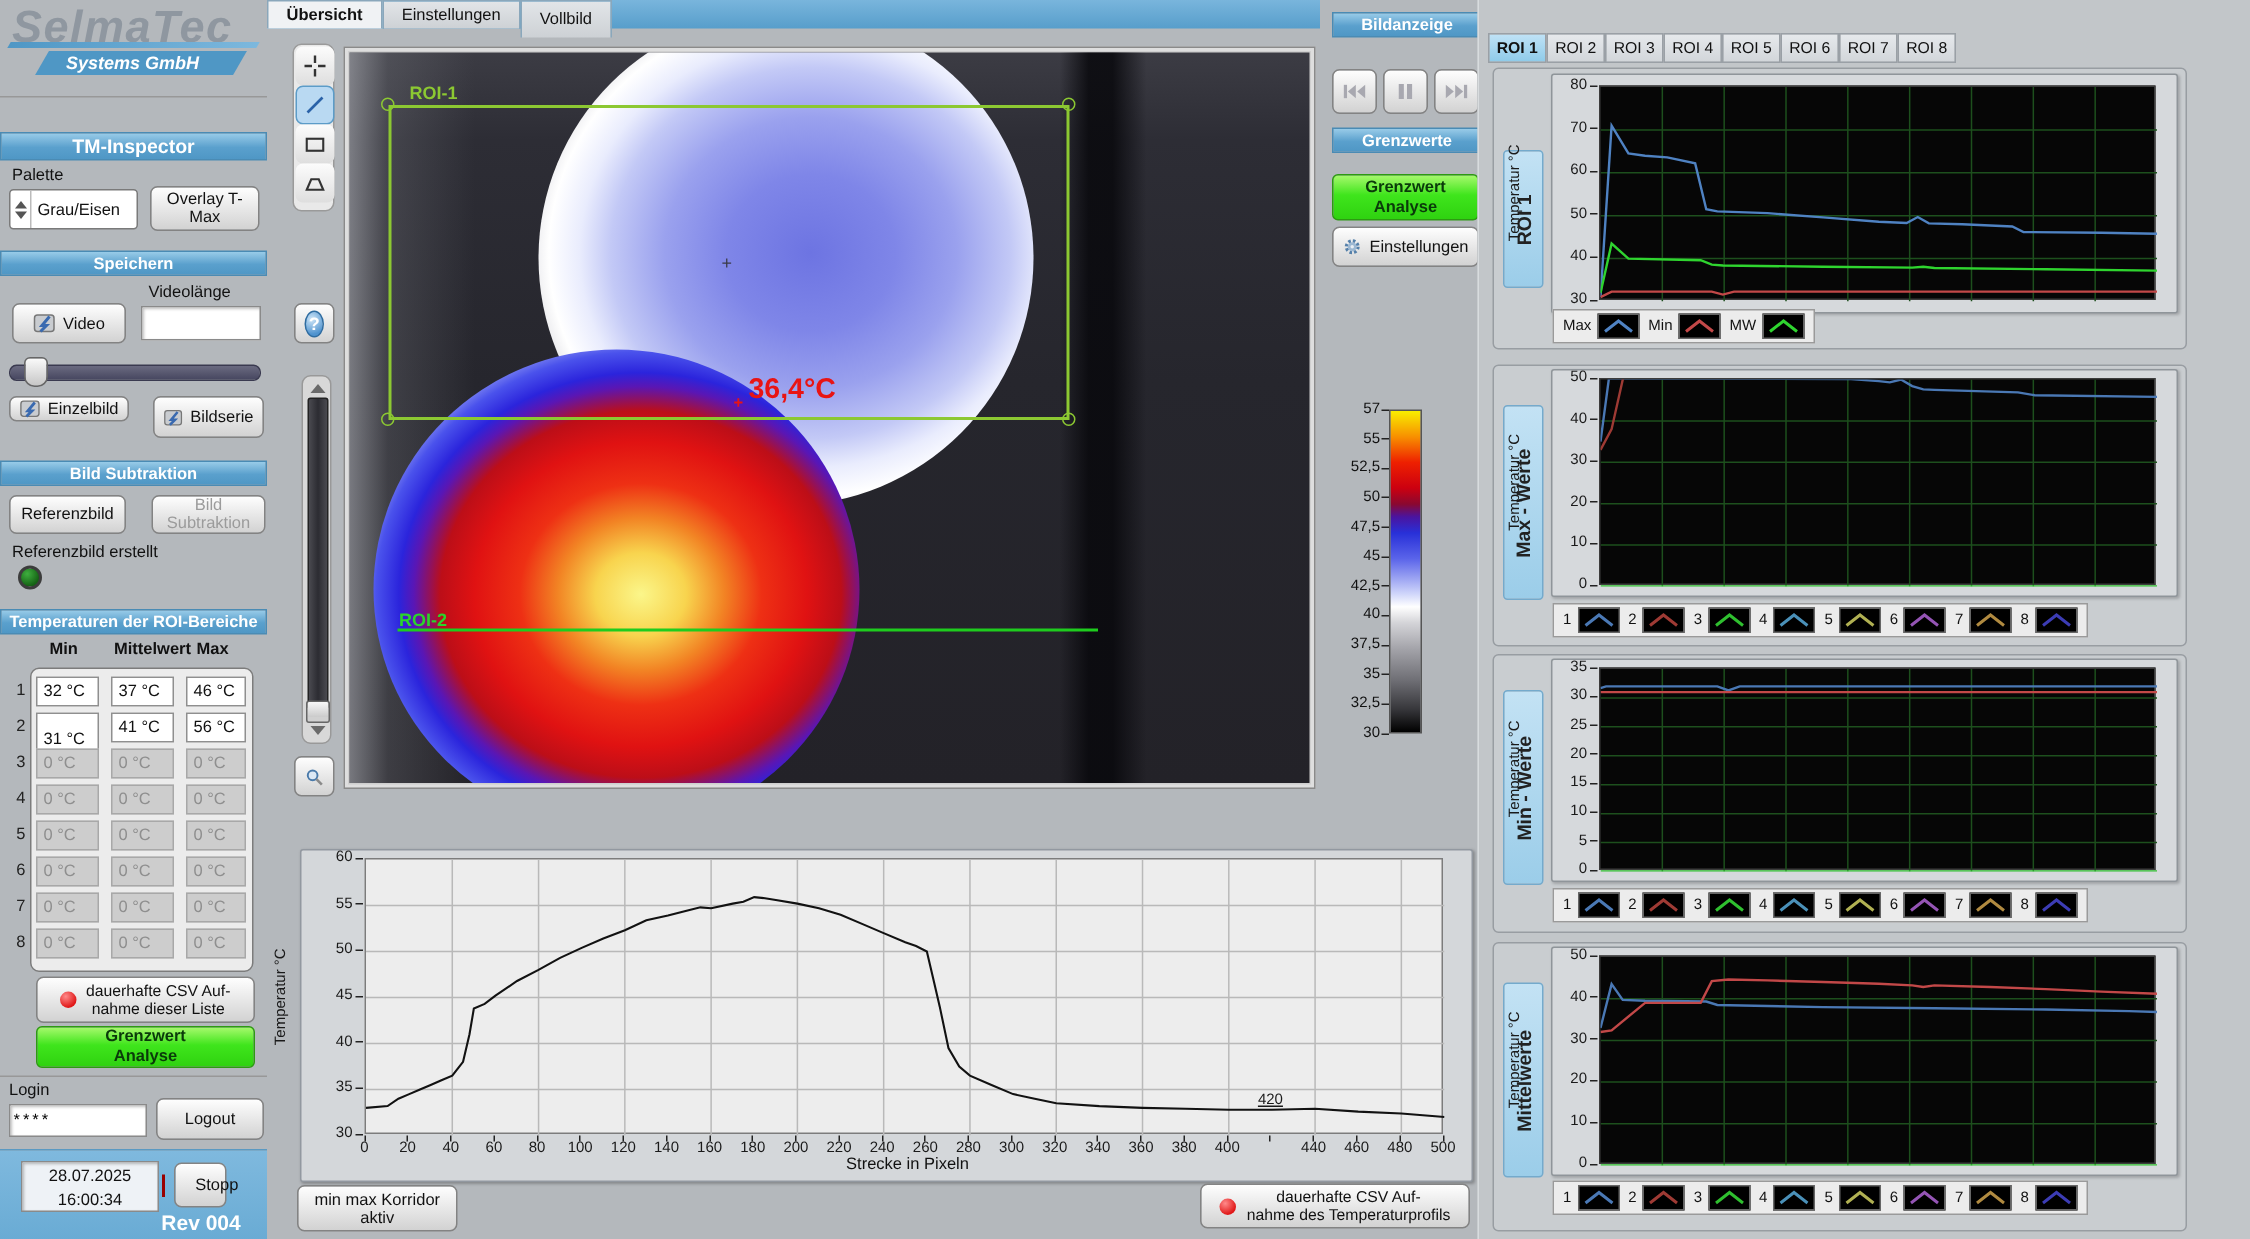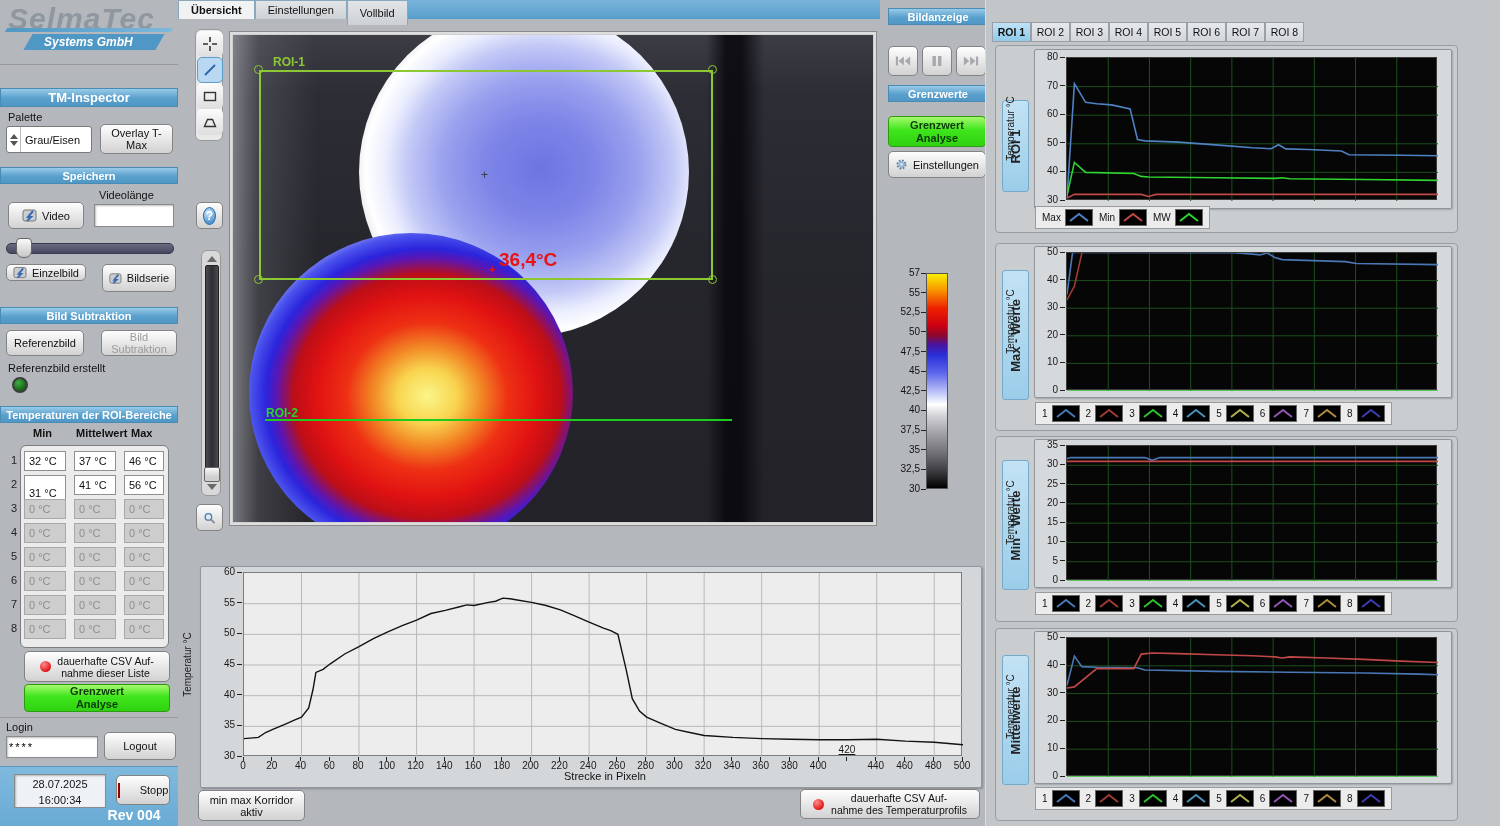--- a/index.html
+++ b/index.html
@@ -159,21 +159,21 @@
 
     <div class="a lbl" style="left:6px;top:721px;">Login</div>
     <input class="a inset" style="left: 6px; top: 736px; width: 92px; height: 22px; font-size: 11px; letter-spacing: 2px;" value="****">
     <button class="a btn" style="left:104px;top:732px;width:72px;height:28px;">Logout</button>
 
     <div class="a" style="left:0;top:766px;width:178px;height:60px;background:linear-gradient(#7fb9de,#69abd4);border-top:1px solid #5a99c2;">
       <div class="a inset" style="left:14px;top:7px;width:92px;height:34px;background:#eef2f6;text-align:center;font-size:11px;line-height:16px;padding-top:1px;">
         <span>28.07.2025</span><br>
         <span>16:00:34</span>
       </div>
-      <button class="a btn" style="left:116px;top:8px;width:54px;height:30px;gap:20px;">
+      <button class="a btn" style="left:116px;top:8px;width:35px;height:30px;gap:20px;">
         <span style="width:13px;height:13px;background:linear-gradient(#ff5a5a,#d80f0f);border:1px solid #900;display:inline-block;"></span>
         <span>Stopp</span>
       </button>
       <div class="a" style="left:90px;top:40px;width:88px;font-size:14px;font-weight:bold;color:#fff;text-align:center;">Rev 004</div>
     </div>
   </div>
 
   <div class="a" style="left:178px;top:0;width:702px;height:19px;background:linear-gradient(#79b5dc,#579ecb);">
     <div id="main-tabs" style="display:flex;height:19px;">
         <div class="tab" style="padding: 0px 12px; height: 19px; background: rgb(240, 242, 244); font-weight: bold;">Übersicht</div>
@@ -799,21 +799,21 @@
       <div class="xtick" style="position: absolute; left: 689.16px; top: 760px; width: 28px;">320</div>
       <div style="position: absolute; left: 702.66px; top: 757px; width: 1px; height: 4px; background: rgb(34, 34, 34);"></div>
       <div class="xtick" style="position: absolute; left: 717.92px; top: 760px; width: 28px;">340</div>
       <div style="position: absolute; left: 731.42px; top: 757px; width: 1px; height: 4px; background: rgb(34, 34, 34);"></div>
       <div class="xtick" style="position: absolute; left: 746.68px; top: 760px; width: 28px;">360</div>
       <div style="position: absolute; left: 760.18px; top: 757px; width: 1px; height: 4px; background: rgb(34, 34, 34);"></div>
       <div class="xtick" style="position: absolute; left: 775.44px; top: 760px; width: 28px;">380</div>
       <div style="position: absolute; left: 788.94px; top: 757px; width: 1px; height: 4px; background: rgb(34, 34, 34);"></div>
       <div class="xtick" style="position: absolute; left: 804.2px; top: 760px; width: 28px;">400</div>
       <div style="position: absolute; left: 817.7px; top: 757px; width: 1px; height: 4px; background: rgb(34, 34, 34);"></div>
-      <div class="xtick" style="position: absolute; left: 832.96px; top: 744px; width: 28px; text-decoration: underline;">420</div>
+      <div class="xtick" style="position: absolute; left: 832.96px; top: 728px; width: 28px; text-decoration: underline;">420</div>
       <div style="position: absolute; left: 846.46px; top: 757px; width: 1px; height: 4px; background: rgb(34, 34, 34);"></div>
       <div class="xtick" style="position: absolute; left: 861.72px; top: 760px; width: 28px;">440</div>
       <div style="position: absolute; left: 875.22px; top: 757px; width: 1px; height: 4px; background: rgb(34, 34, 34);"></div>
       <div class="xtick" style="position: absolute; left: 890.48px; top: 760px; width: 28px;">460</div>
       <div style="position: absolute; left: 903.98px; top: 757px; width: 1px; height: 4px; background: rgb(34, 34, 34);"></div>
       <div class="xtick" style="position: absolute; left: 919.24px; top: 760px; width: 28px;">480</div>
       <div style="position: absolute; left: 932.74px; top: 757px; width: 1px; height: 4px; background: rgb(34, 34, 34);"></div>
       <div class="xtick" style="position: absolute; left: 948px; top: 760px; width: 28px;">500</div>
       <div style="position: absolute; left: 961.5px; top: 757px; width: 1px; height: 4px; background: rgb(34, 34, 34);"></div>
     </div>

